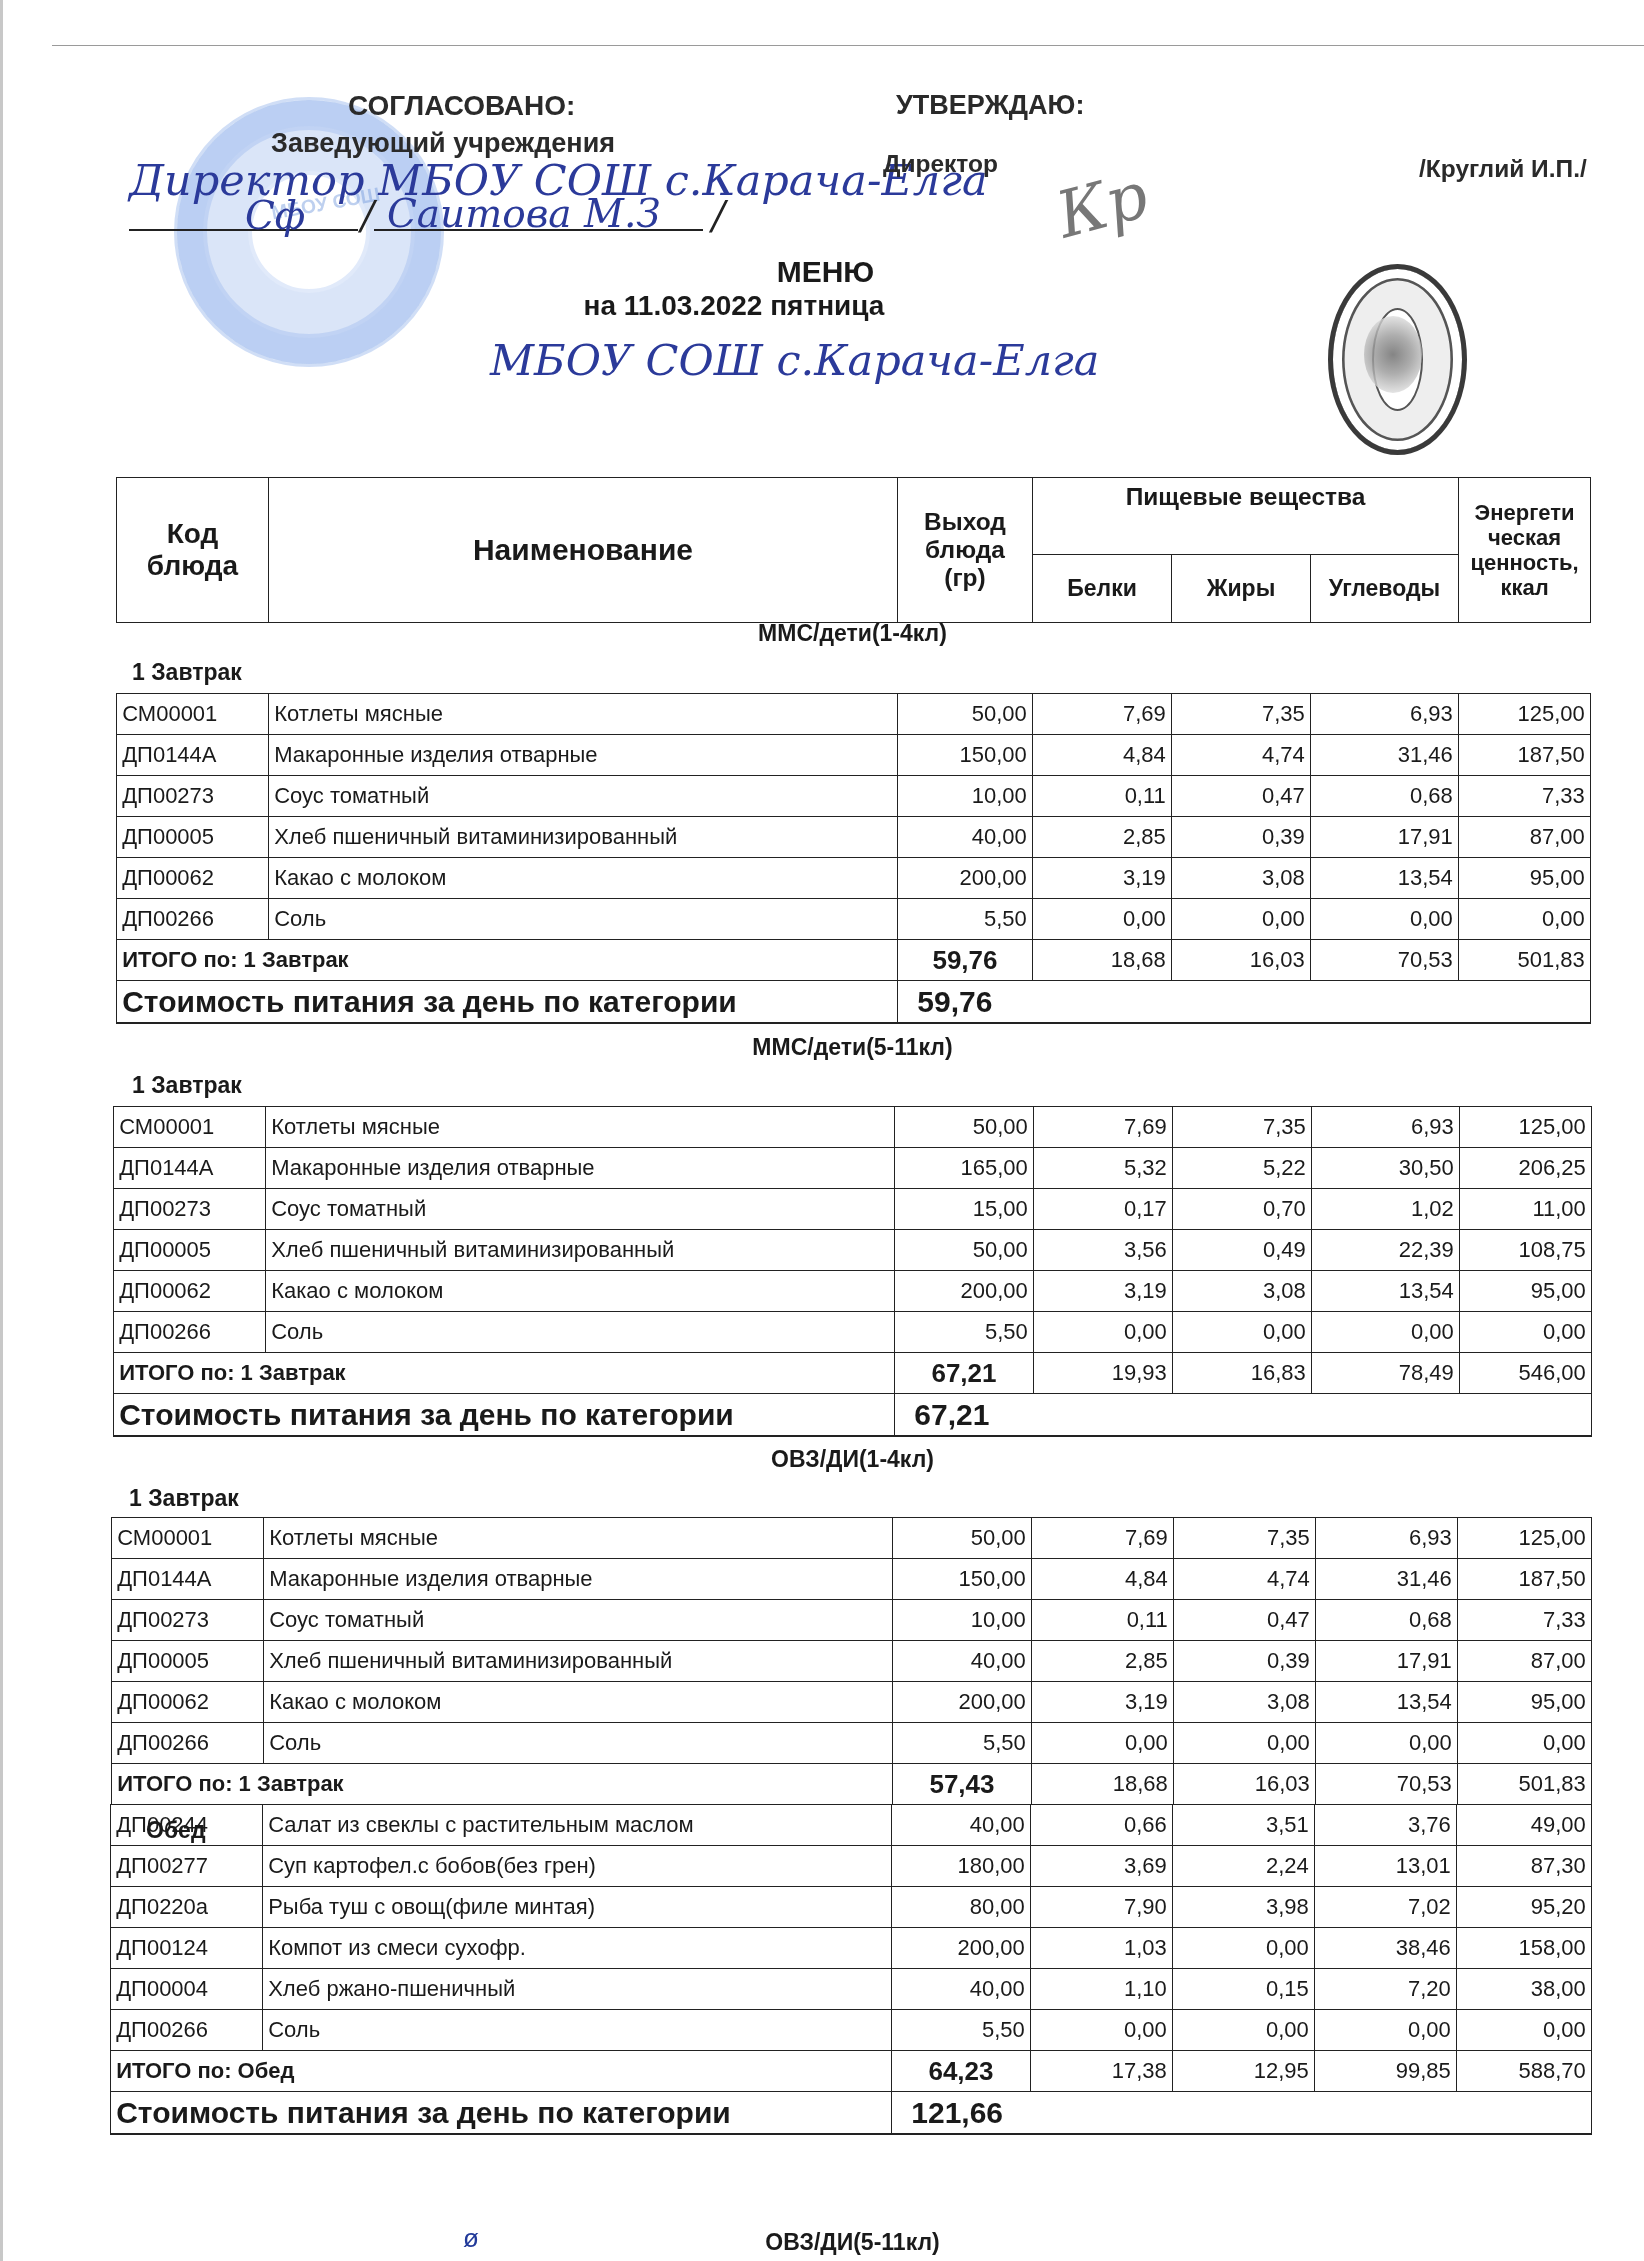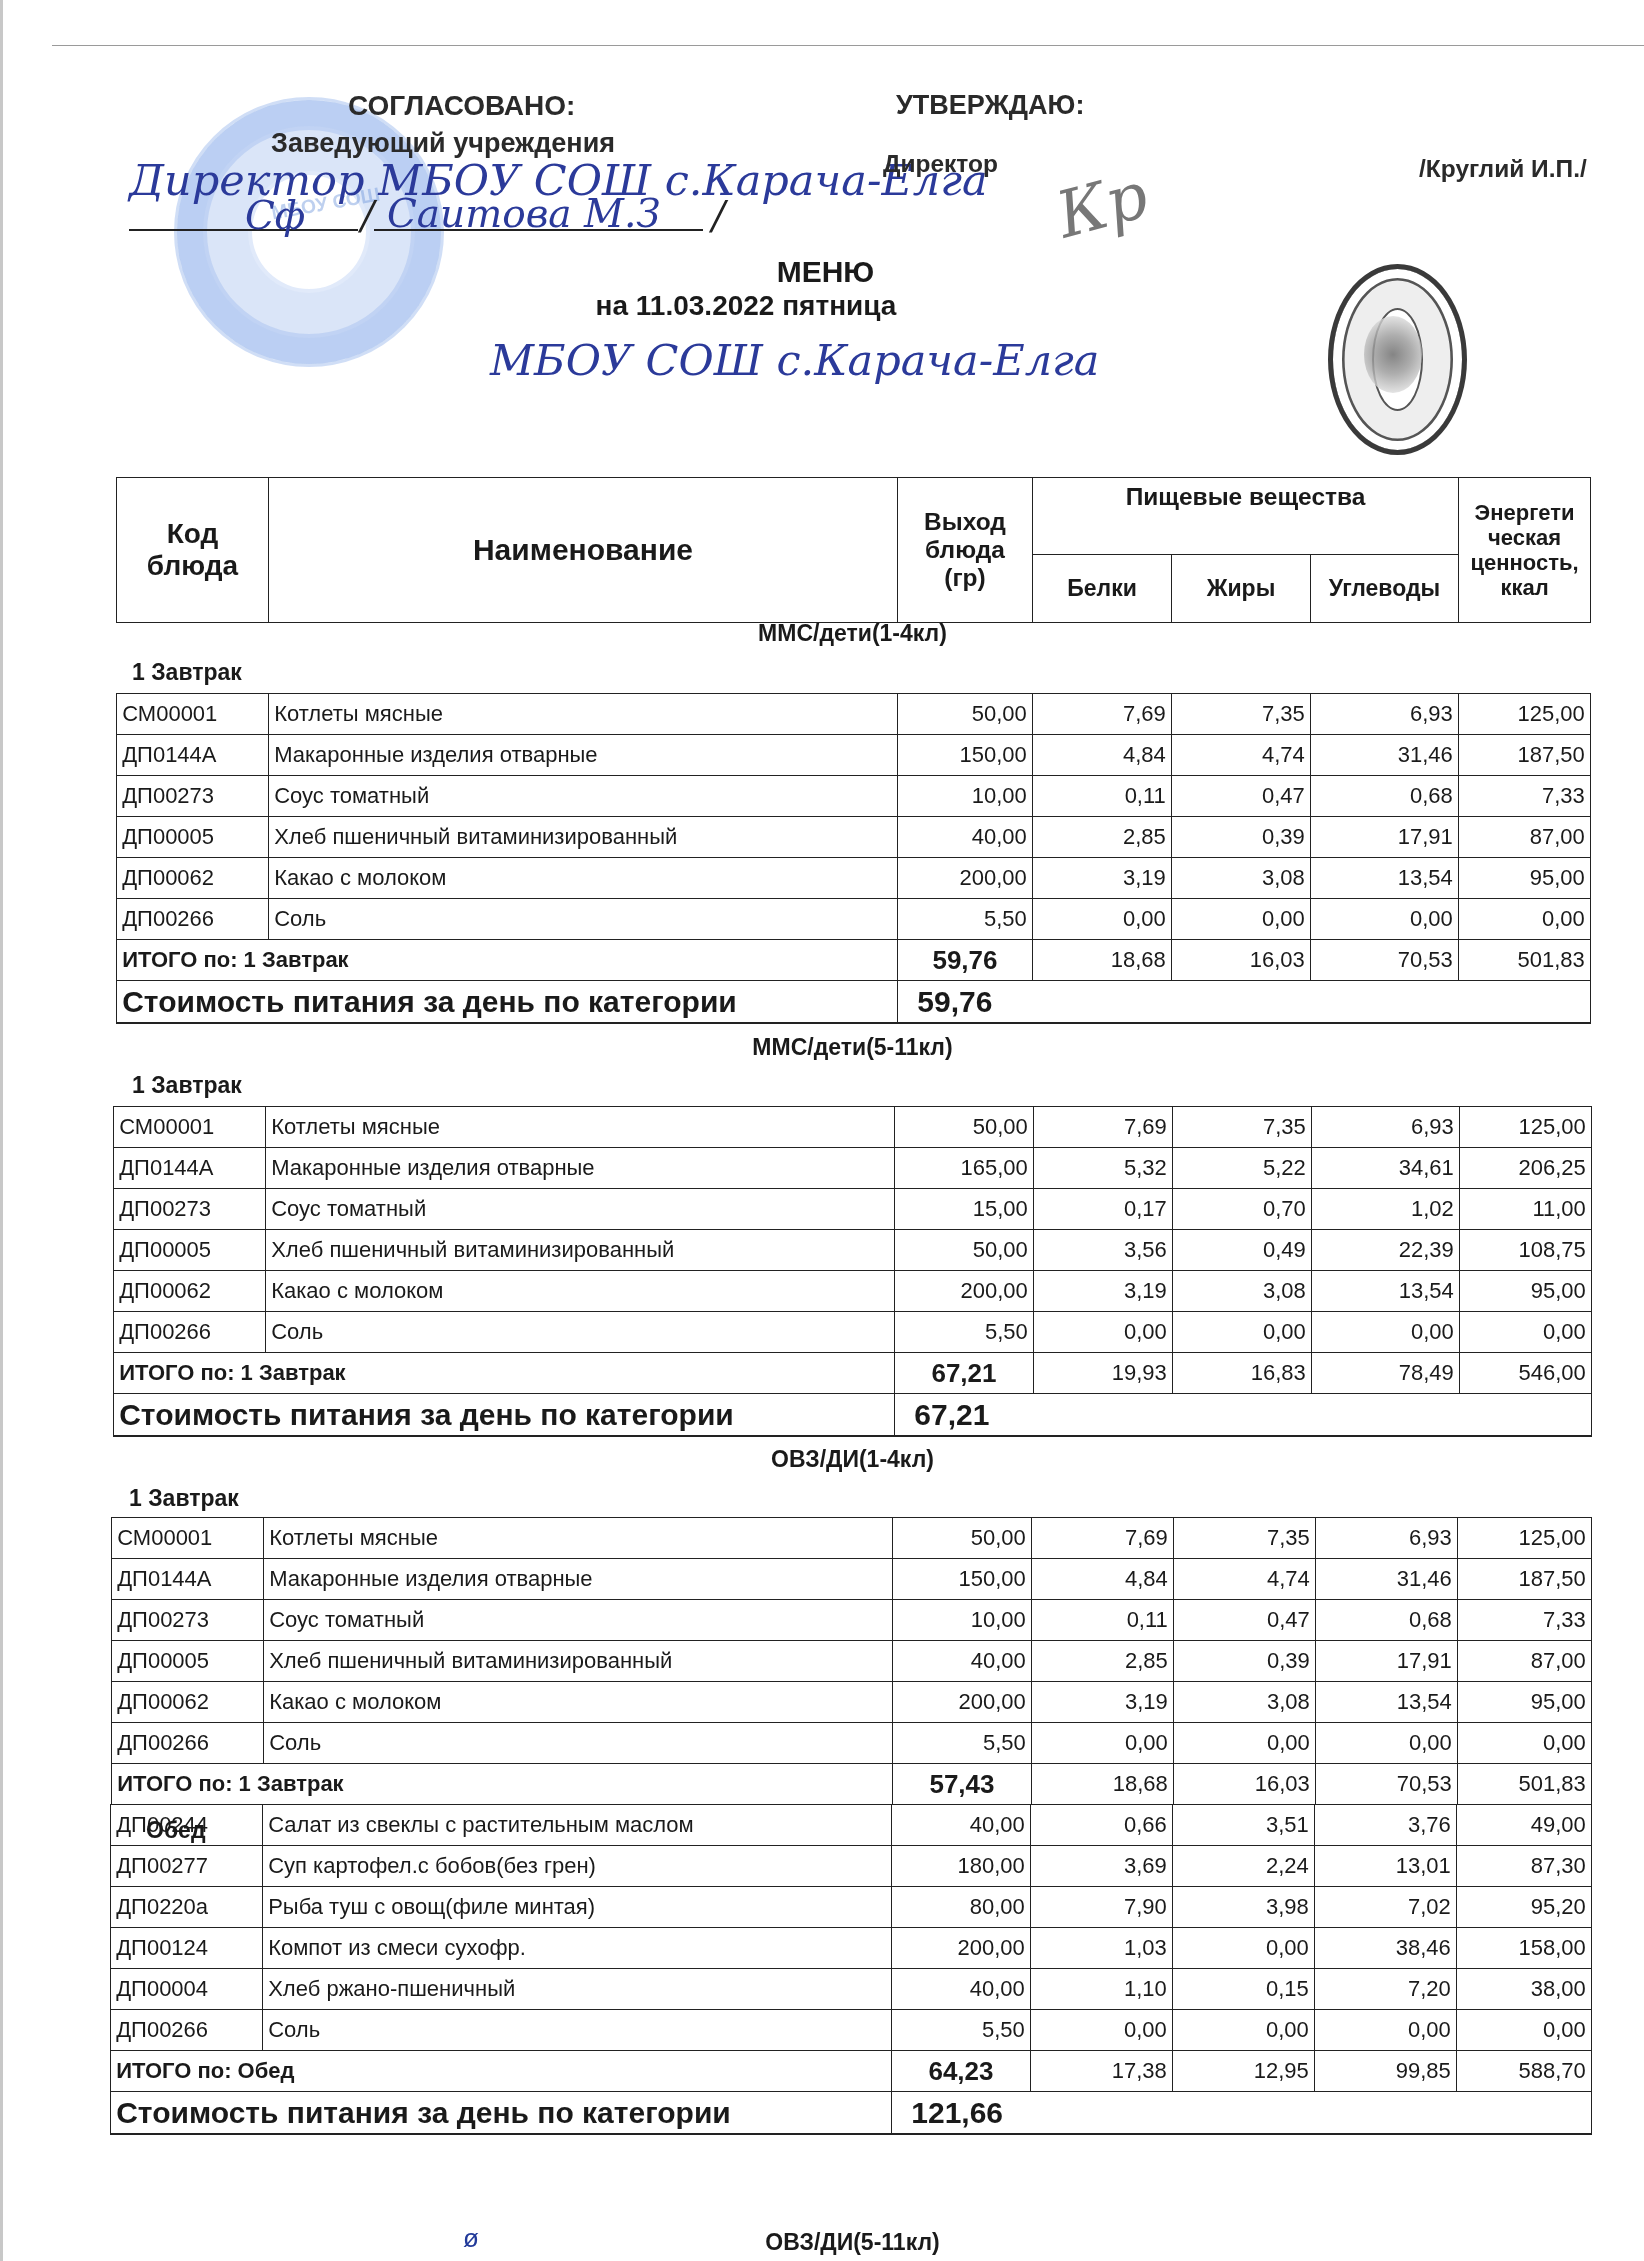--- a/index.html
+++ b/index.html
@@ -25,21 +25,21 @@
     border-radius: 50%;
     border: 5.2px solid #3a3a3a;
     box-shadow: inset 0 0 0 9px #fff, inset 0 0 0 11.6px #555, inset 0 0 0 39px #eee, inset 0 0 0 41px #555;
   }
   .stamp-black-core { position:absolute; left: 1364px; top: 316px; width: 58px; height: 77px; border-radius: 50%; background: radial-gradient(circle, #666 0%, #999 40%, #ccc 70%, #fff 100%); opacity: .8; }
 
   .hand { position: absolute; font-family: "DejaVu Serif", serif; font-style: italic; color: #2b3a9a; }
   .sigline { position: absolute; height: 1.9px; background: #222; }
   .sig-scribble { position: absolute; color: #777; font-family: "DejaVu Serif", serif; font-style: italic; }
 
-  .title { position: absolute; left: 12px; width: 1468px; text-align: center; font-weight: bold; color: #1a1a1a; }
+  .title { position: absolute; left: 0; width: 1468px; text-align: center; font-weight: bold; color: #1a1a1a; }
 
   table.menu {
     position: absolute; border-collapse: collapse; table-layout: fixed;
   }
   table.menu td, table.menu th { border: 1.3px solid #222; padding: 0 5.2px; font-size: 22px; height: 40px; overflow: hidden; white-space: nowrap; }
   table.menu th { font-weight: bold; text-align: center; font-size: 24.5px; }
   td.num { text-align: right; }
   td.total { font-weight: bold; }
   td.totalnum { text-align: right; font-weight: bold; }
   td.totalnum.bigger { text-align: center; font-size: 26px; }
@@ -207,21 +207,21 @@
         <td class="num">7,35</td>
         <td class="num">6,93</td>
         <td class="num">125,00</td>
       </tr>
   <tr>
         <td>ДП0144А</td>
         <td>Макаронные изделия отварные</td>
         <td class="num">165,00</td>
         <td class="num">5,32</td>
         <td class="num">5,22</td>
-        <td class="num">34,61</td>
+        <td class="num">30,50</td>
         <td class="num">206,25</td>
       </tr>
   <tr>
         <td>ДП00273</td>
         <td>Соус томатный</td>
         <td class="num">15,00</td>
         <td class="num">0,17</td>
         <td class="num">0,70</td>
         <td class="num">1,02</td>
         <td class="num">11,00</td>

